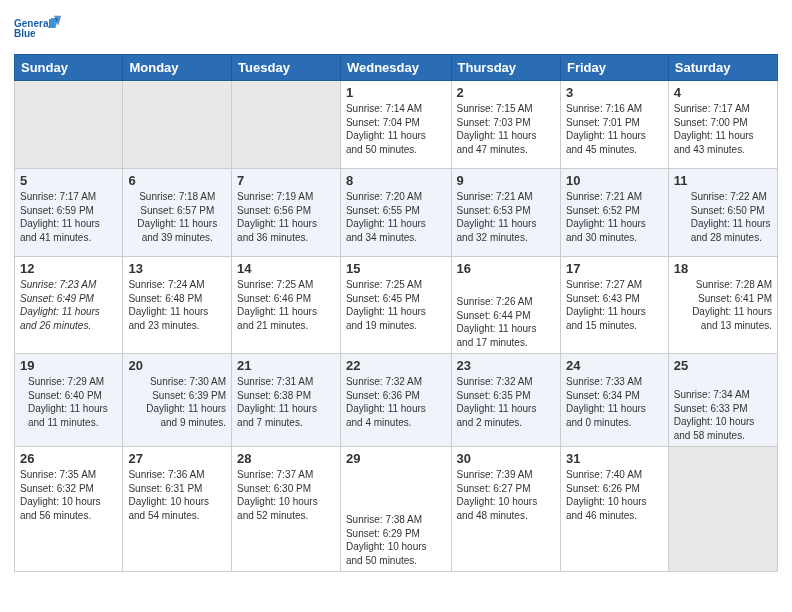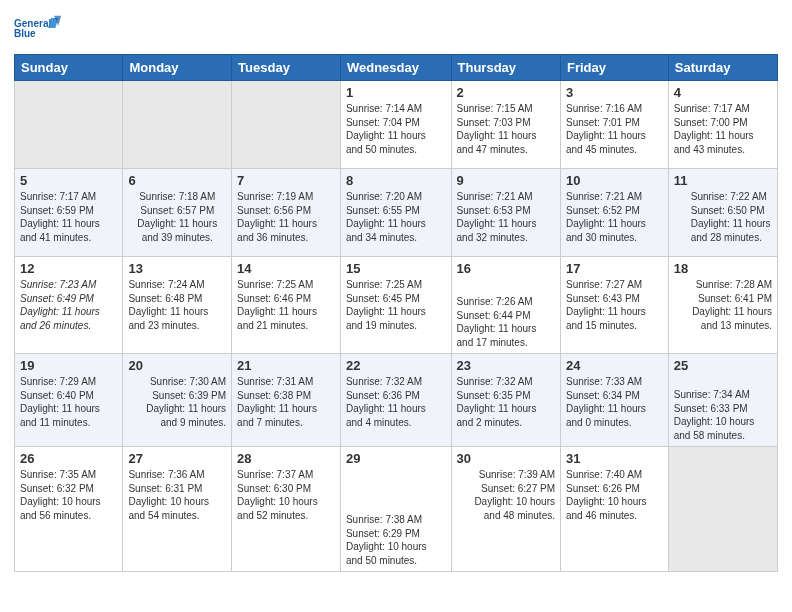--- a/index.html
+++ b/index.html
@@ -244,21 +244,21 @@
             <div class="day-number">18</div>
             <div class="day-info" style="white-space: pre-line; text-align: right;">Sunrise: 7:28 AM
 Sunset: 6:41 PM
 Daylight: 11 hours
 and 13 minutes.</div>
           </td>
         </tr>
         <tr>
           <td>
             <div class="day-number">19</div>
-            <div class="day-info" style="white-space: pre-line;">Sunrise: 7:29 AM
+            <div class="day-info" style="white-space: pre-line; margin-left: 8px;">Sunrise: 7:29 AM
 Sunset: 6:40 PM
 Daylight: 11 hours
 and 11 minutes.</div>
           </td>
           <td>
             <div class="day-number">20</div>
             <div class="day-info" style="white-space: pre-line; text-align: right;">Sunrise: 7:30 AM
 Sunset: 6:39 PM
 Daylight: 11 hours
 and 9 minutes.</div>
@@ -323,21 +323,21 @@
           </td>
           <td>
             <div class="day-number">29</div>
             <div class="day-info" style="white-space: pre-line; margin-top: 47px;">Sunrise: 7:38 AM
 Sunset: 6:29 PM
 Daylight: 10 hours
 and 50 minutes.</div>
           </td>
           <td>
             <div class="day-number">30</div>
-            <div class="day-info" style="white-space: pre-line; text-align: right;">Sunrise: 7:39 AM
+            <div class="day-info" style="white-space: pre-line;">Sunrise: 7:39 AM
 Sunset: 6:27 PM
 Daylight: 10 hours
 and 48 minutes.</div>
           </td>
           <td>
             <div class="day-number">31</div>
             <div class="day-info" style="white-space: pre-line;">Sunrise: 7:40 AM
 Sunset: 6:26 PM
 Daylight: 10 hours
 and 46 minutes.</div>

